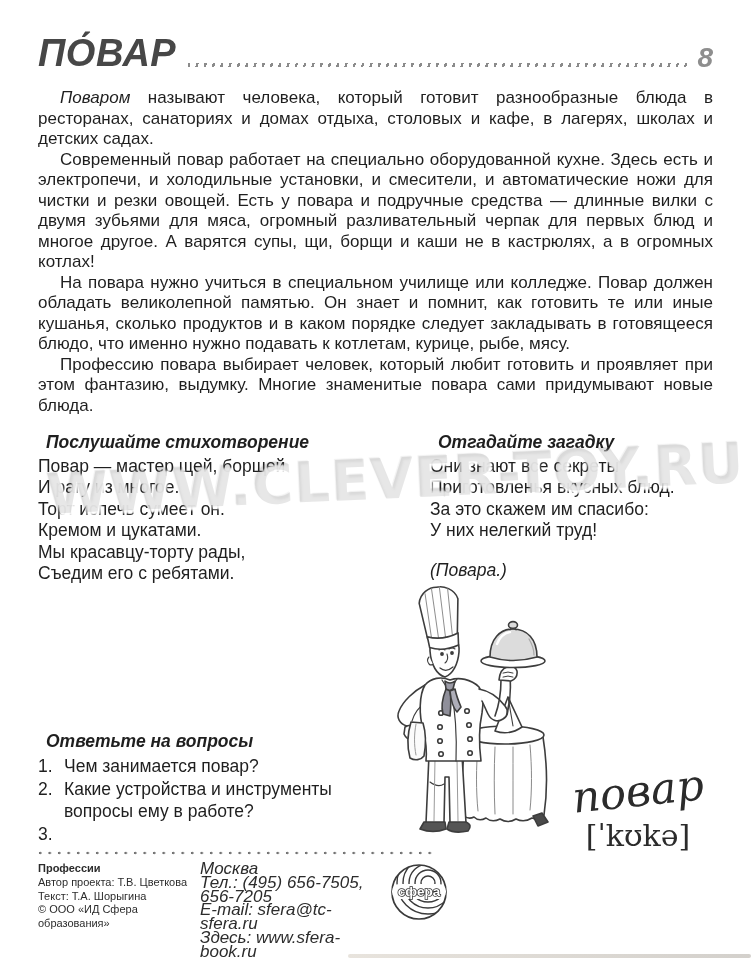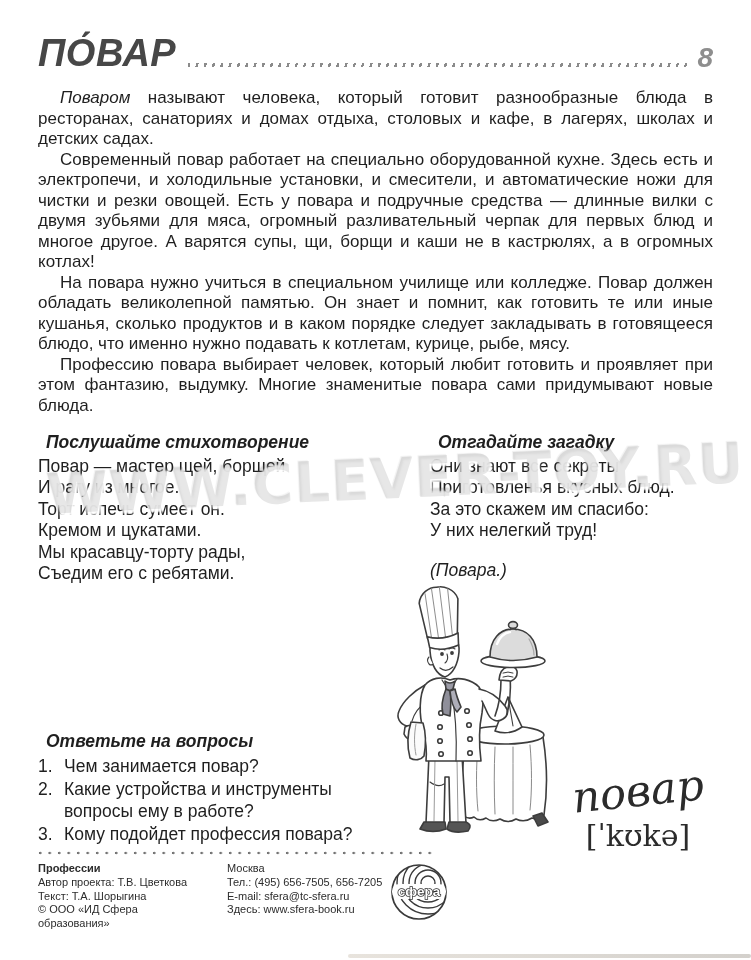--- a/index.html
+++ b/index.html
@@ -37,21 +37,21 @@
   .vocab{position:absolute;left:548px;top:770px;width:180px;text-align:center;z-index:2;}
   .vocab-ru{font-family:"DejaVu Serif",serif;font-style:italic;font-size:43px;color:#2b2b2b;
     transform:rotate(-6deg);line-height:1;}
   .vocab-en{font-size:37px;font-weight:300;letter-spacing:2px;color:#333;line-height:1;margin-top:16px;}
   .vocab-tr{font-family:"DejaVu Serif",serif;font-size:30px;color:#2b2b2b;line-height:1;margin-top:8px;}
   
   .footer-rule{position:absolute;left:38px;top:851px;width:398px;height:4px;
     background-image:radial-gradient(circle at 2px 2px,#737373 1.3px,transparent 1.6px);
     background-size:9.5px 4px;background-repeat:repeat-x;}
   .footer-col1{position:absolute;left:38px;top:862px;width:170px;font-size:11px;line-height:13.8px;color:#2c2c2c;}
-  .footer-col2{position:absolute;left:227px;top:862px;width:170px;font-size:11px;line-height:13.8px;color:#2c2c2c;}
+  .footer-col2{position:absolute;left:200px;top:862px;width:170px;font-size:17px;line-height:13.8px;color:#2c2c2c;font-style:italic;}
   .f-bold{font-weight:bold;}
   .sfera-logo{position:absolute;left:388px;top:861px;}
   .scan-edge{position:absolute;left:348px;top:954px;width:403px;height:4px;border-radius:2px;
     background:linear-gradient(90deg,rgba(150,130,100,.22),rgba(110,100,85,.30));}
 </style>
 </head>
 <body>
 
 <div class="header">
   <span class="doc-title">ПО́ВАР</span>
@@ -92,21 +92,20 @@
   <div class="q-item">
     <span>1.</span>
     <span>Чем занимается повар?</span>
   </div>
   <div class="q-item">
     <span>2.</span>
     <span>Какие устройства и инструменты вопросы ему в работе?</span>
   </div>
   <div class="q-item">
     <span>3.</span>
-    <span>Кому подойдет профессия повара?</span>
   </div>
 </div>
 
 <svg class="chef-illustration" width="230" height="281" viewBox="0 0 230 281">
   <g fill="none" stroke="#3d3d3d" stroke-width="1.6" stroke-linecap="round" stroke-linejoin="round">
 
     <g>
       <path d="M84,160 C79,186 77,213 80,238 Q85,243 91,240 Q96,245 103,241 Q109,246 117,242 Q125,247 133,242 Q141,246 149,241 Q156,244 161,238 C165,211 164,185 160,160 Z" fill="#ffffff"></path>
       <path d="M95,168 C93,190 93,215 95,234" stroke="#8a8a8a" stroke-width="1"></path>
       <path d="M112,170 C111,192 111,216 112,237" stroke="#8a8a8a" stroke-width="1"></path>

